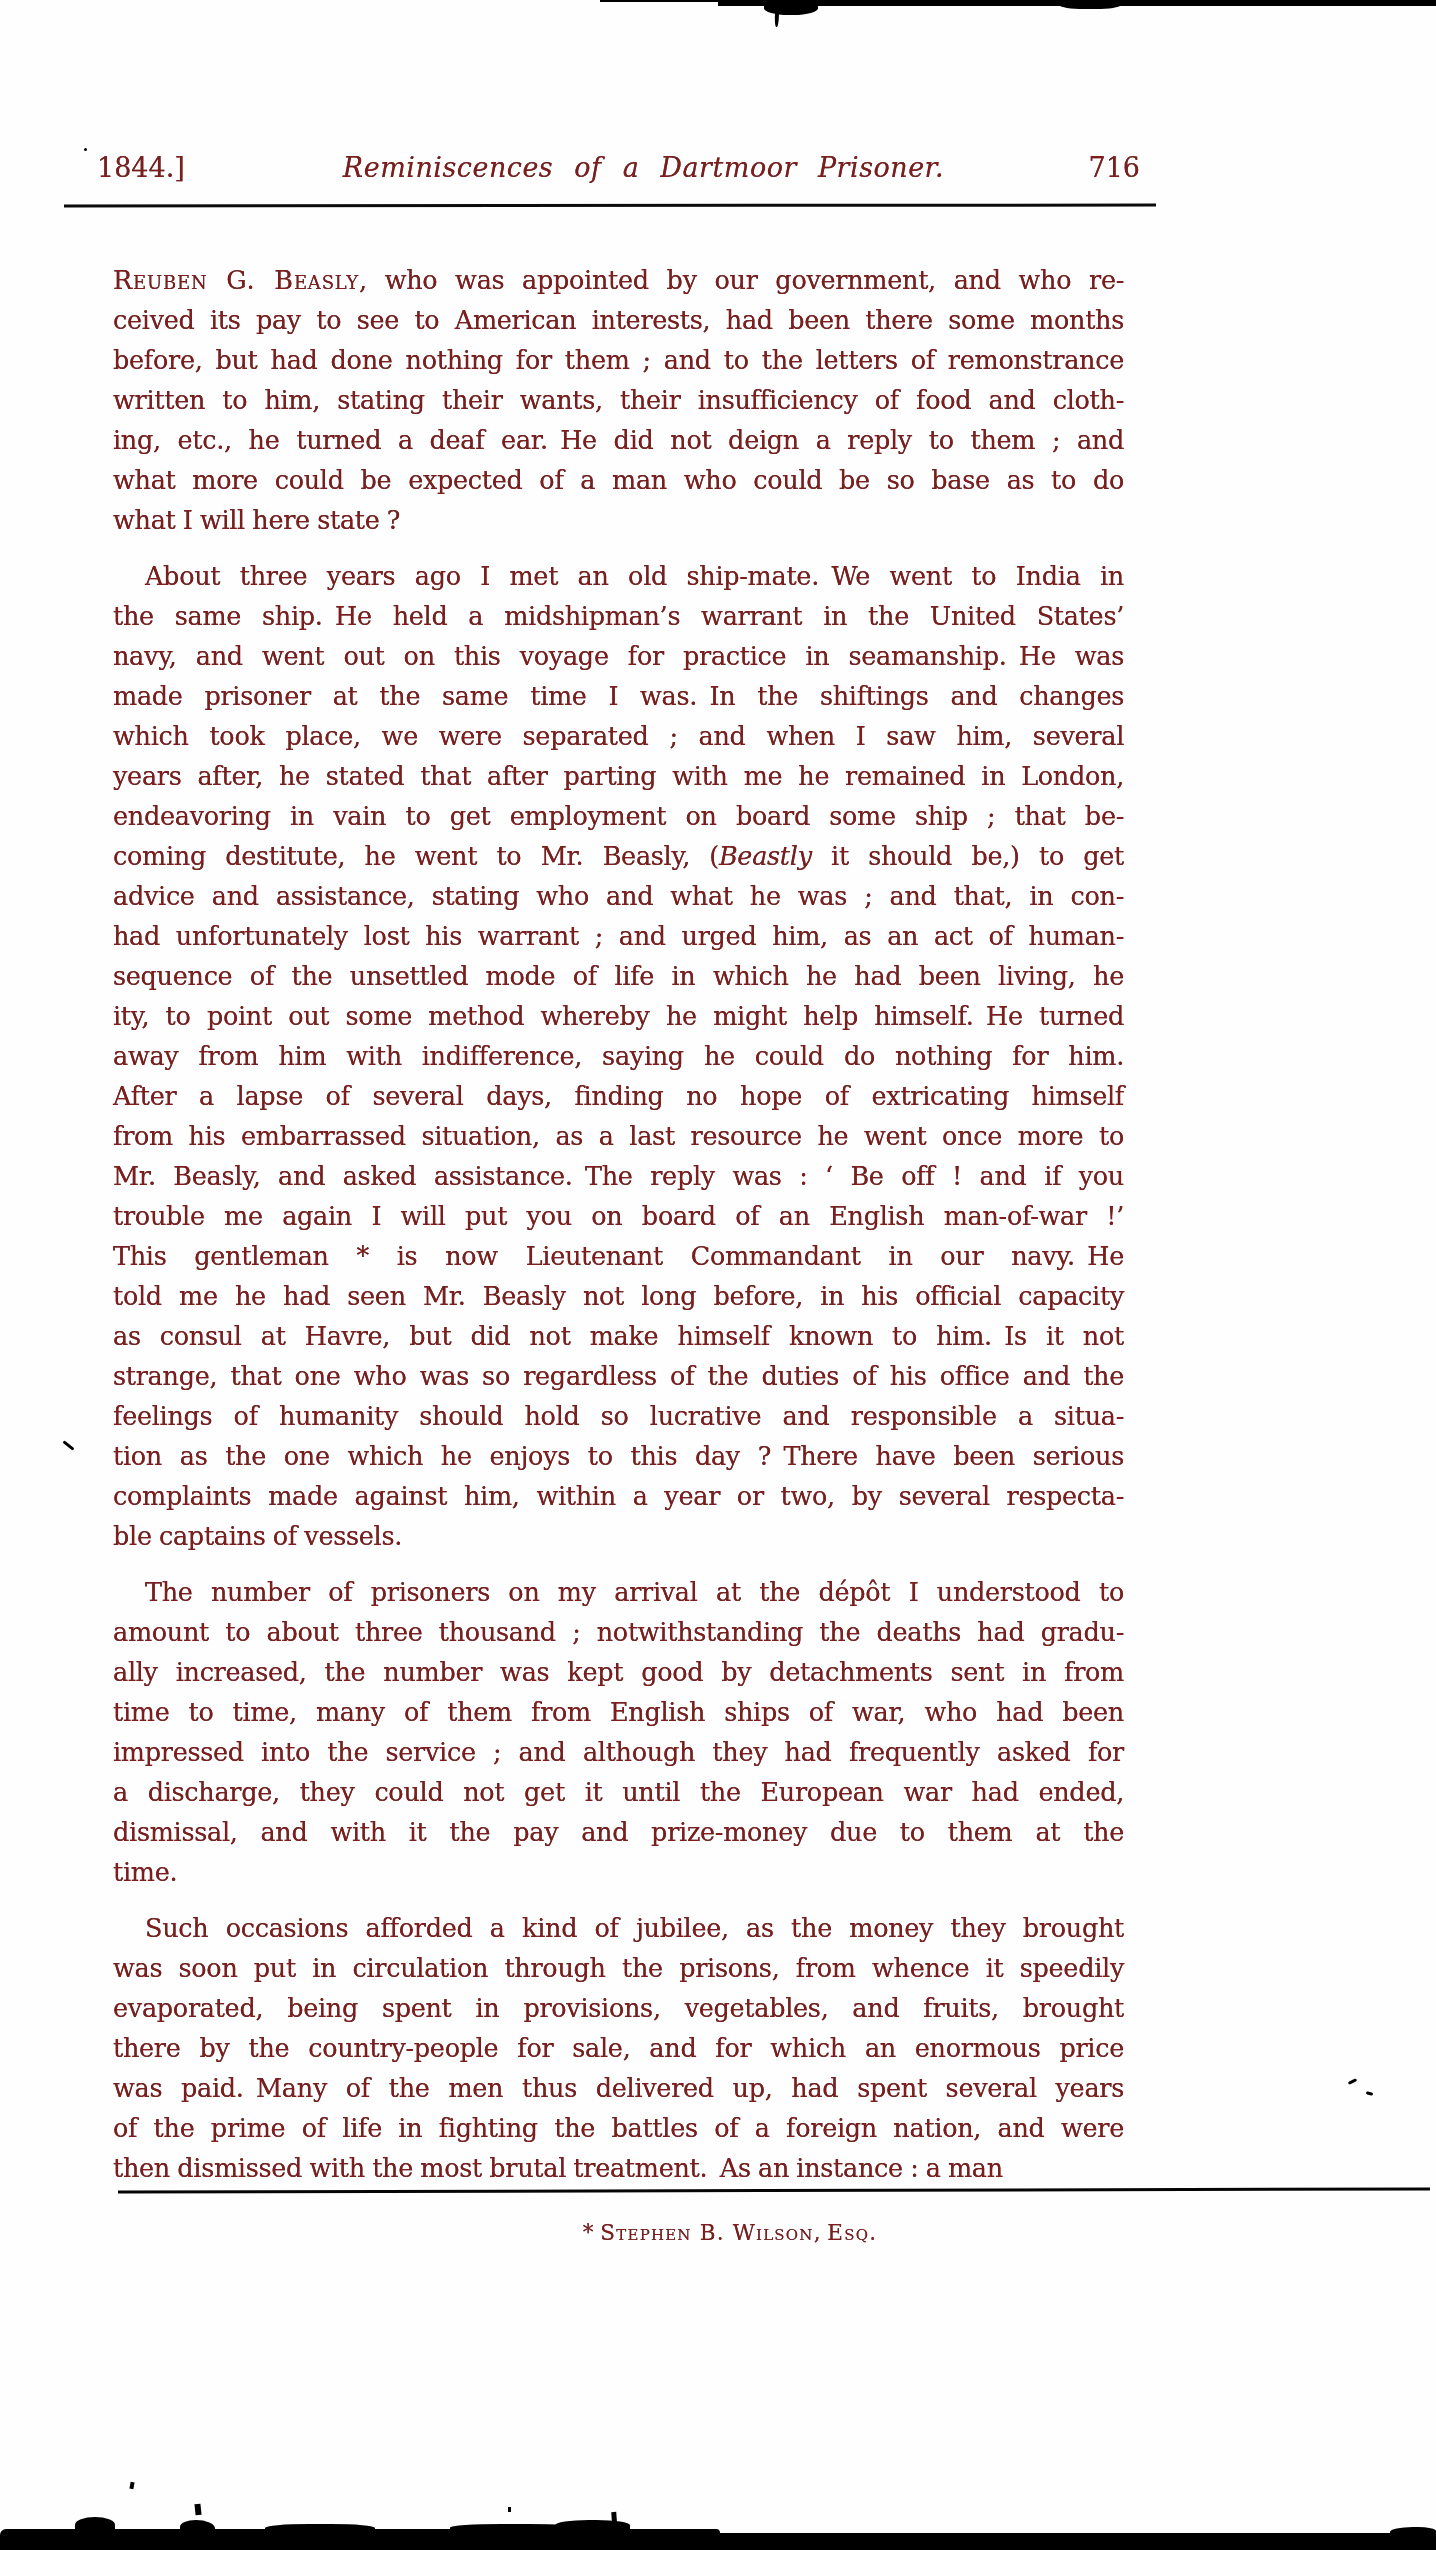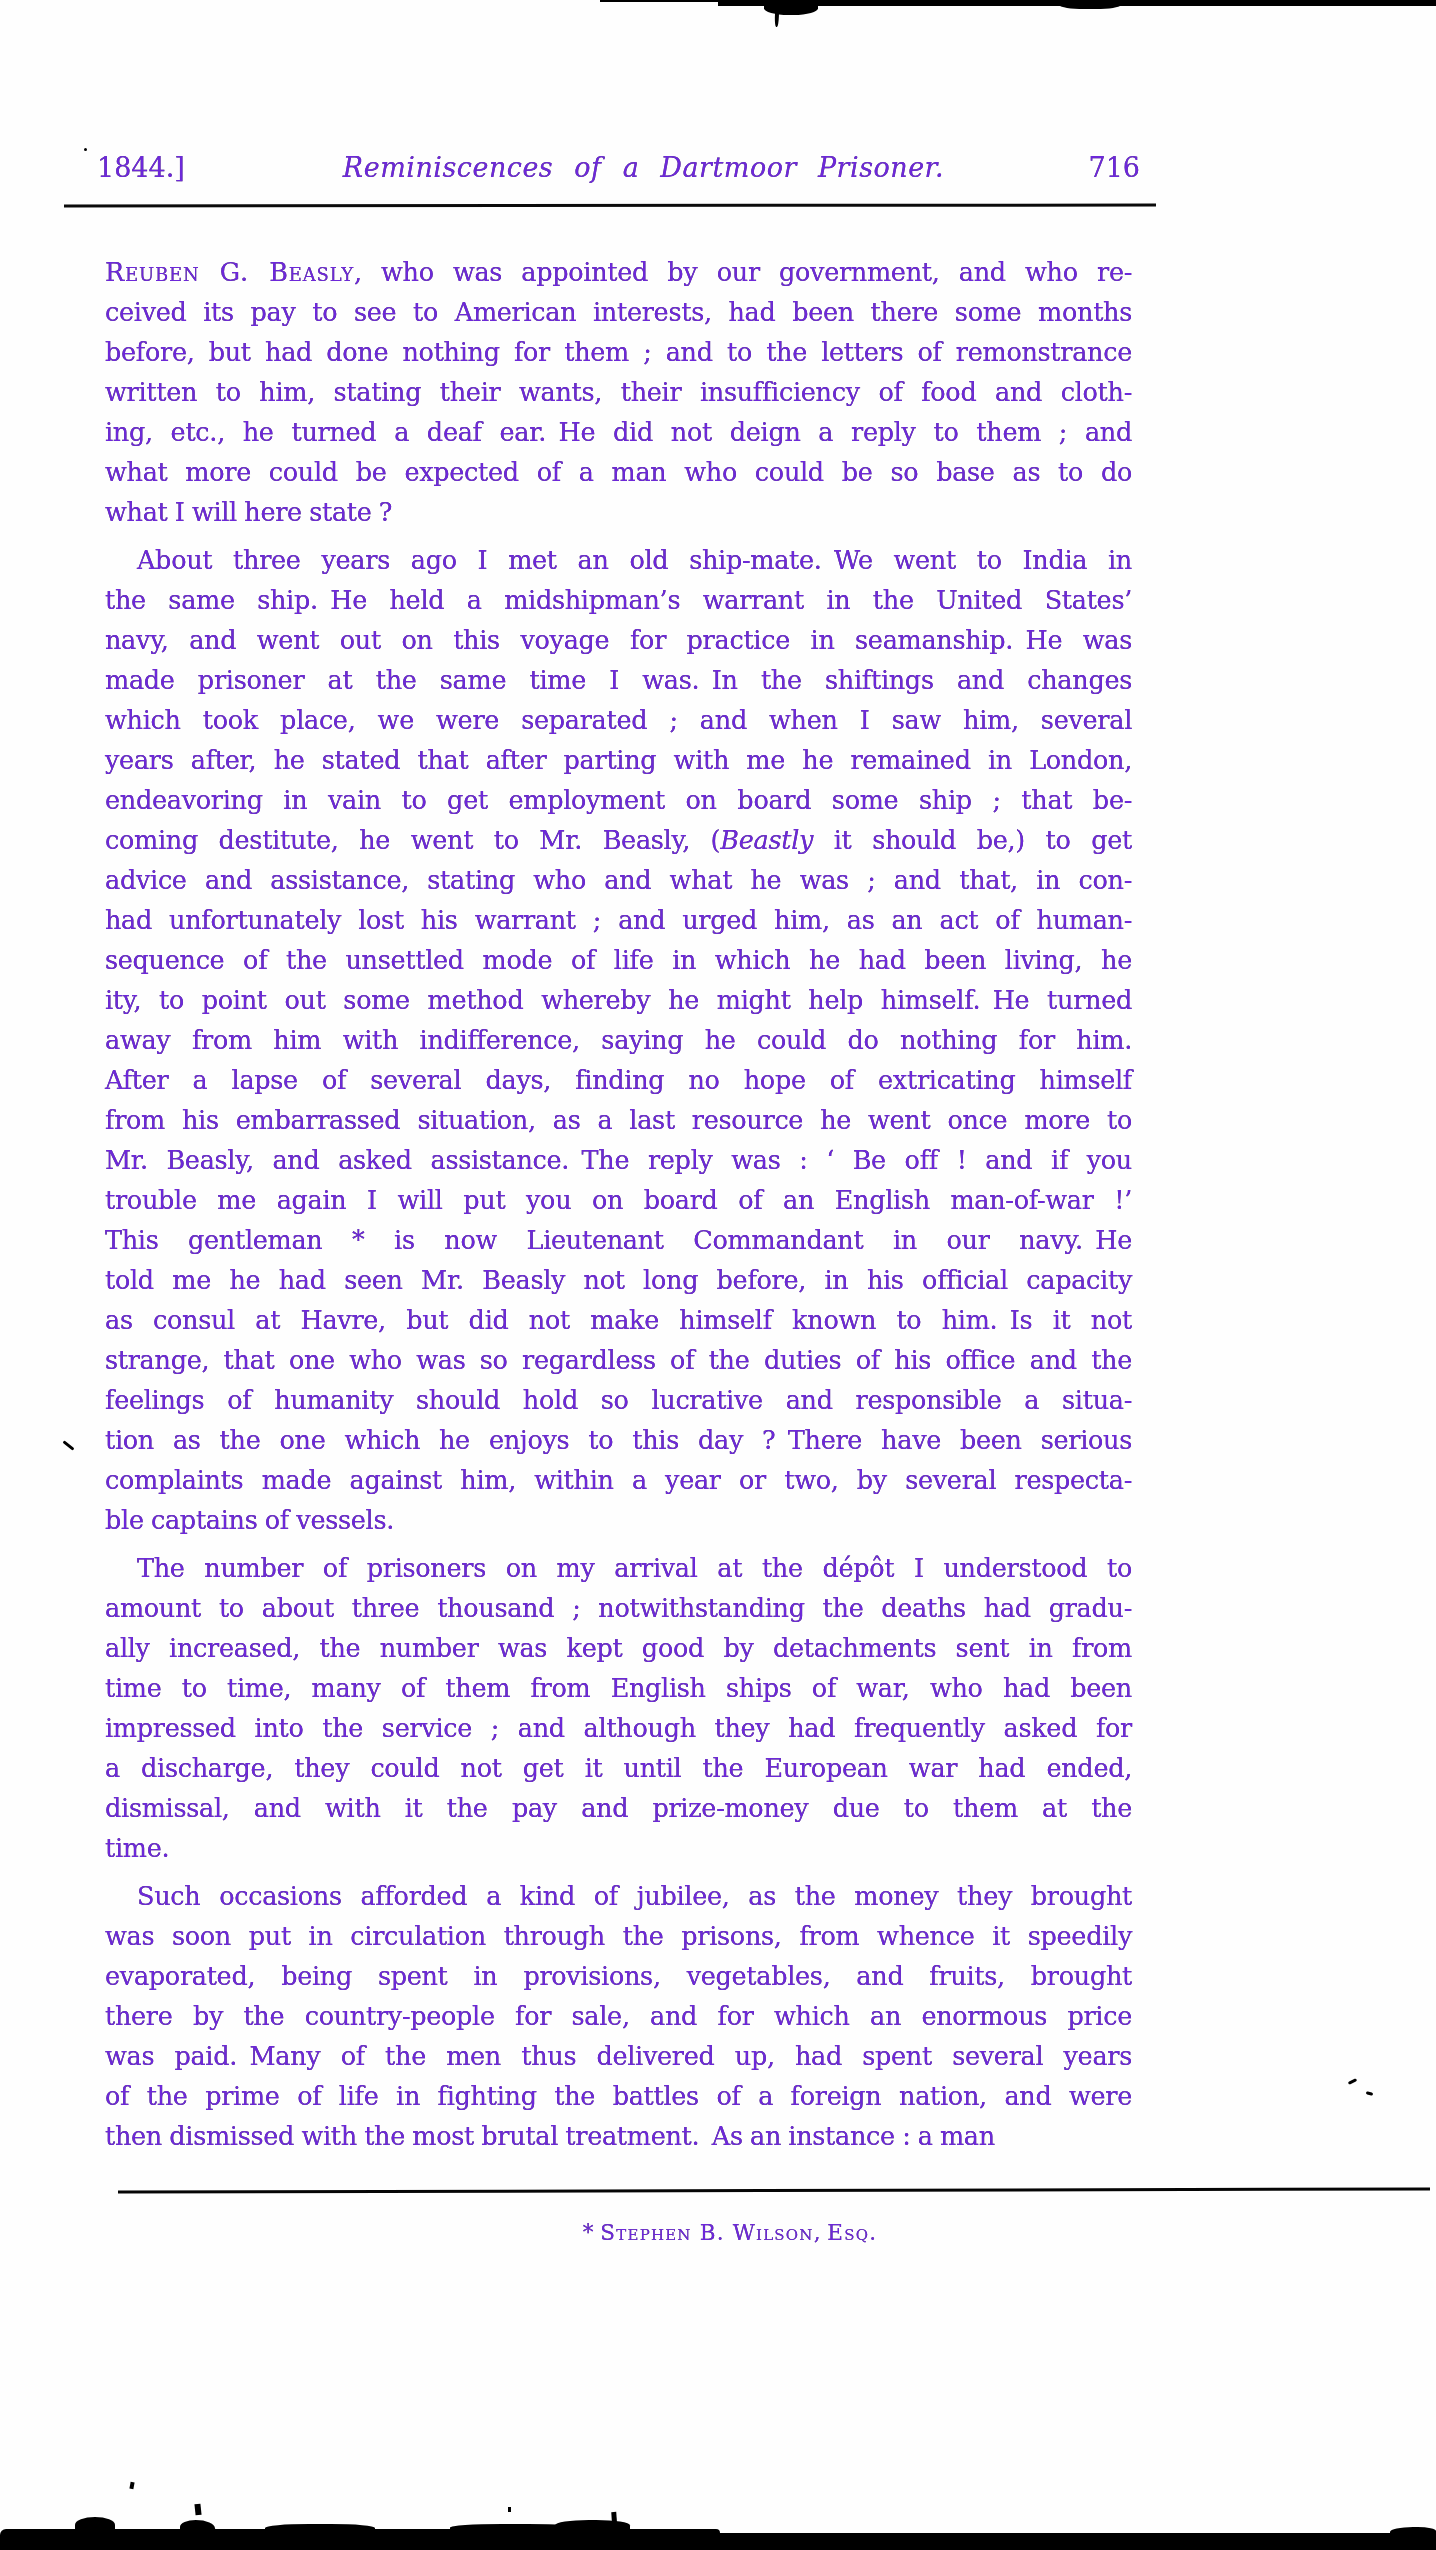--- a/index.html
+++ b/index.html
@@ -2,21 +2,21 @@
 <html><head>
 <meta charset="utf-8">
 <style>
   html,body { margin:0; padding:0; background:#e8e8e8; }
   #page {
     position:relative;
     width:1436px; height:2550px;
     background:#fefefe;
     overflow:hidden;
     font-family:"DejaVu Serif","Liberation Serif",serif;
-    color:#6d28d9;
+    color:#7f1d1d;
   }
 
   
   #header {
     position:absolute; left:97px; top:152px; width:1043px;
     display:flex; align-items:baseline;
     font-size:27px;
     text-shadow:0 0 0.5px rgba(0,0,0,0.65);
   }
   #header .year { width:170px; text-align:left; }
@@ -28,21 +28,21 @@
     background:#0b0b0b; transform:rotate(-0.05deg);
   }
 
   
   #body-text {
     position:absolute; left:97px; top:244px; width:1043px;
     font-size:25.5px; line-height:40px;
     letter-spacing:-0.3px; word-spacing:-0.5px;
     text-shadow:0 0 0.55px rgba(0,0,0,0.7);
   }
-  .para { margin:8px; }
+  .para { margin:16px; }
   .line { text-align:justify; text-align-last:justify; }
   .line.last { text-align-last:left; }
   .line.indent { text-indent:32px; }
   .sc { font-variant:small-caps; letter-spacing:0.8px; }
   .it { font-style:italic; }
 
   
   #footnote-rule {
     position:absolute; left:118px; top:2189px; width:1312px; height:3px;
     background:#050505; transform:rotate(-0.14deg);

